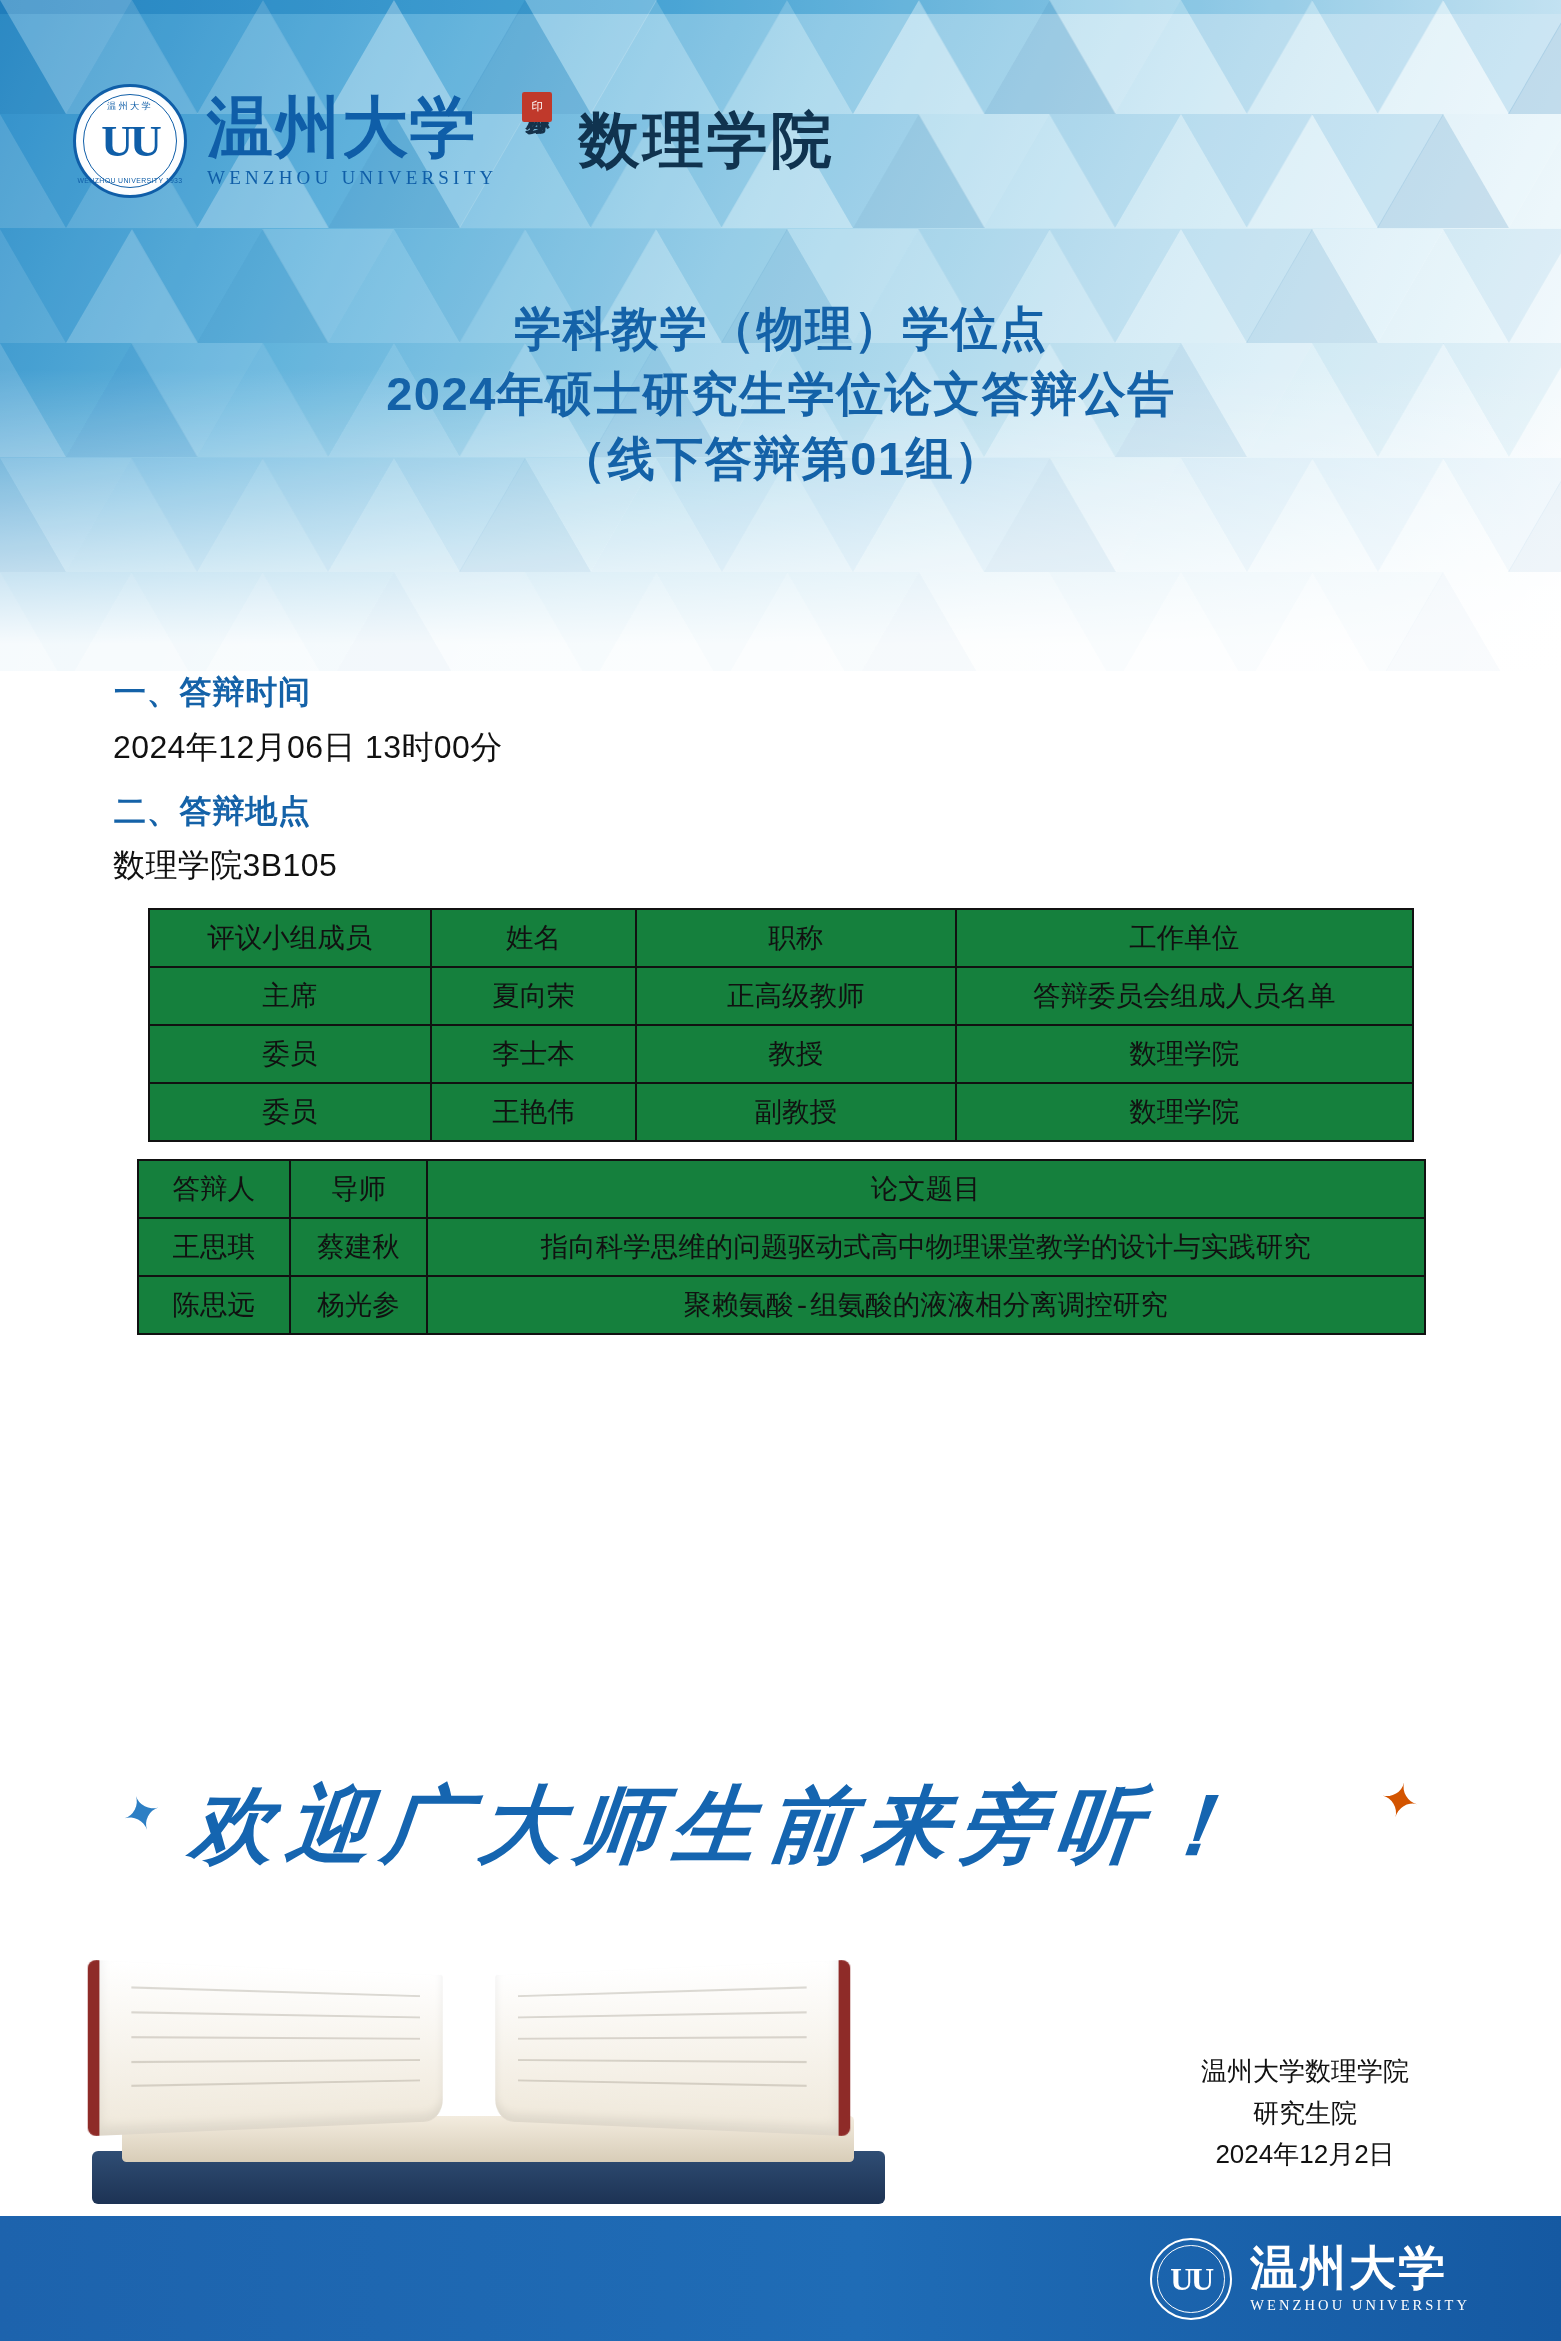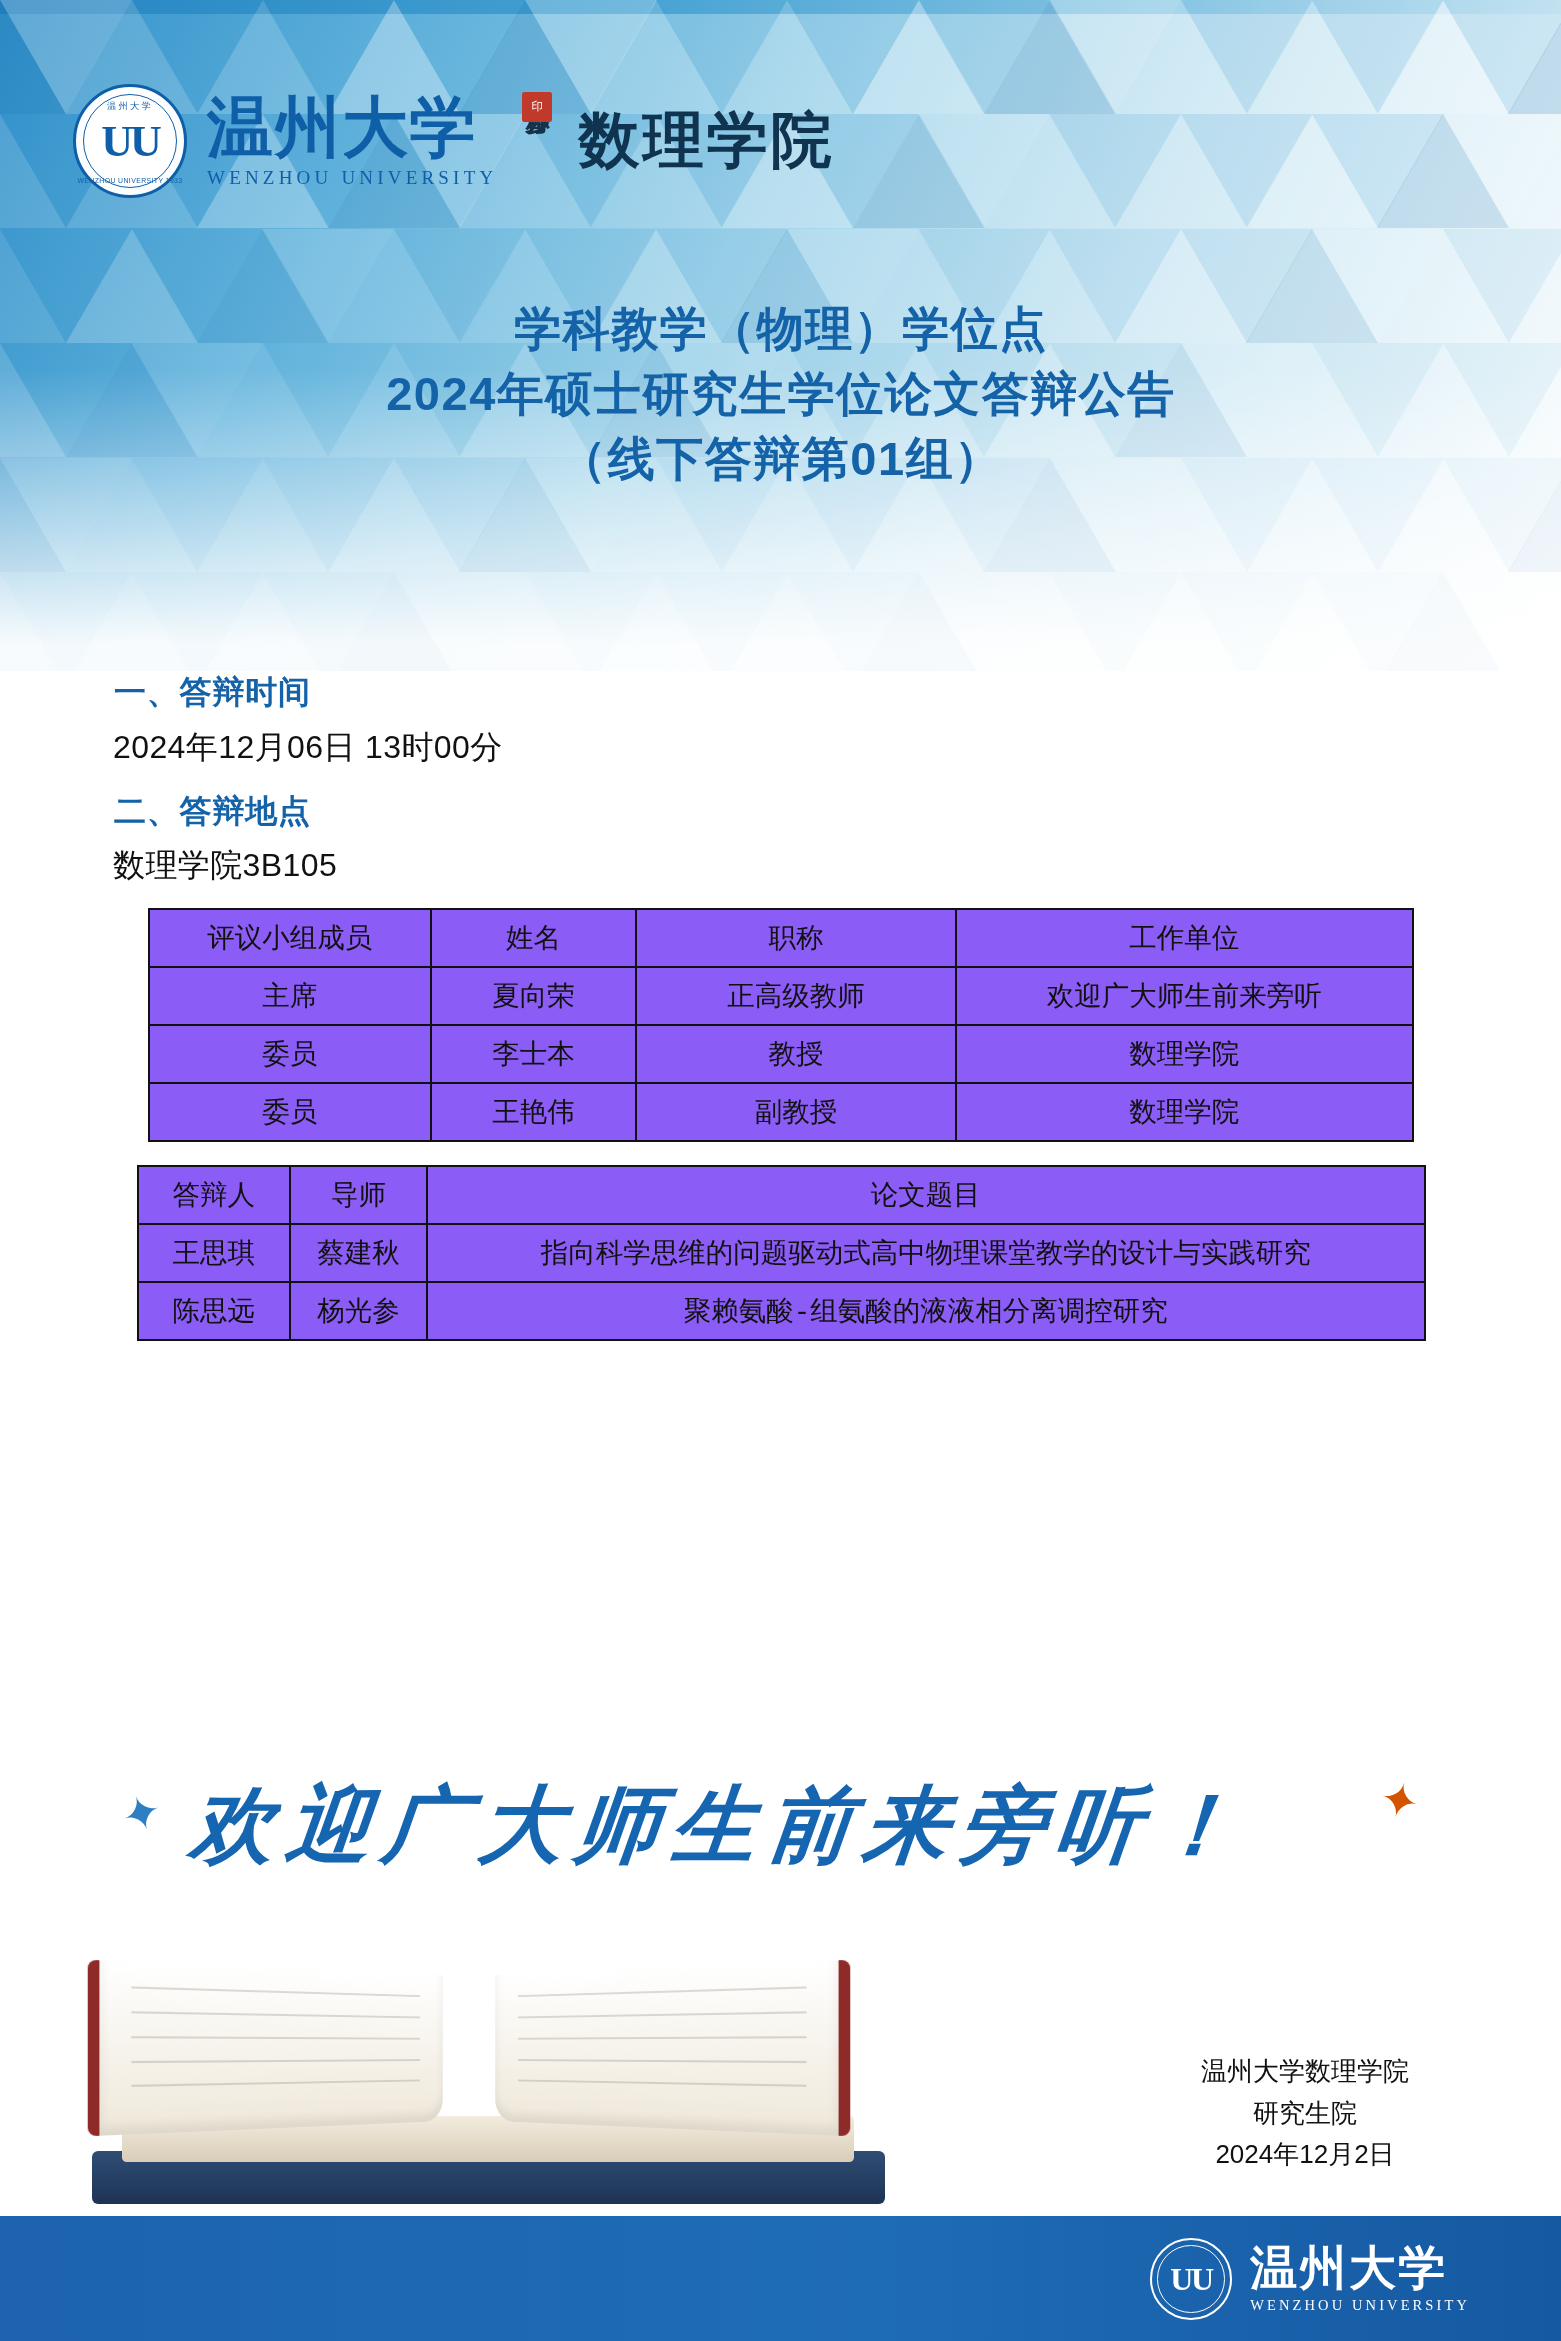--- a/index.html
+++ b/index.html
@@ -141,22 +141,22 @@
   .section-text {
     color: #111;
     font-size: 32px;
     margin: 0 0 20px 113px;
     letter-spacing: 0.4px;
   }
   .gap-small { height: 7.6px; }
 
   table {
     border-collapse: collapse;
-    margin: 15px auto 0 auto;
-    background: #8b5cf6;
+    margin: 9px auto 0 auto;
+    background: #15803d;
   }
   table th, table td {
     border: 2.3px solid #111;
     text-align: center;
     color: #111;
     font-size: 27.5px;
     padding: 10px 7.6px;
     font-weight: 400;
     white-space: nowrap;
   }
@@ -459,21 +459,21 @@
           <th>姓名</th>
           <th>职称</th>
           <th>工作单位</th>
         </tr>
       </thead>
       <tbody>
         <tr>
           <td>主席</td>
           <td>夏向荣</td>
           <td>正高级教师</td>
-          <td>欢迎广大师生前来旁听</td>
+          <td>答辩委员会组成人员名单</td>
         </tr>
         <tr>
           <td>委员</td>
           <td>李士本</td>
           <td>教授</td>
           <td>数理学院</td>
         </tr>
         <tr>
           <td>委员</td>
           <td>王艳伟</td>

